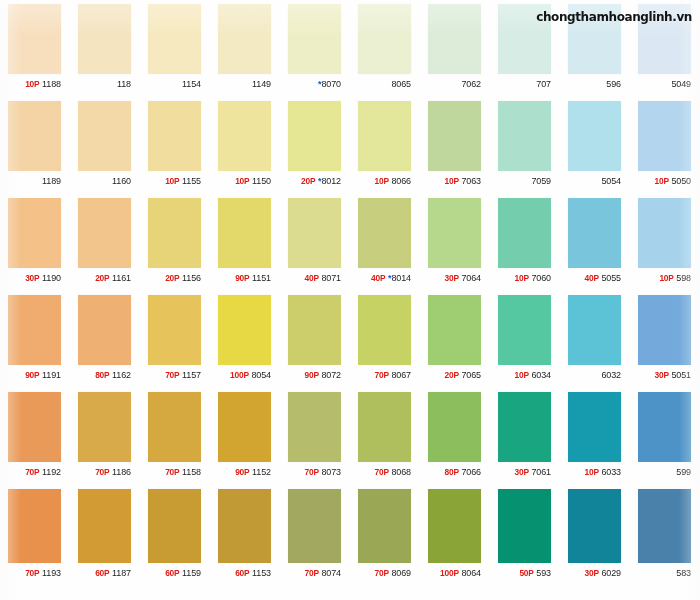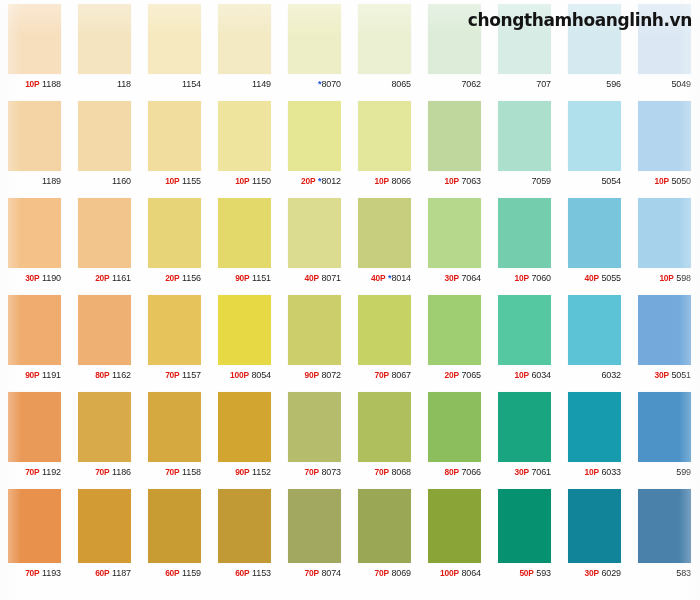--- a/index.html
+++ b/index.html
@@ -23,21 +23,21 @@
     background: #fefefe;
     box-sizing: border-box;
   }
 
   
   #watermark {
     position: absolute;
     top: 10px;
     right: 8px;
     font-family: "DejaVu Sans", sans-serif;
-    font-size: 17px;
+    font-size: 12px;
     font-weight: bold;
     letter-spacing: -0.4px;
     color: #141414;
     z-index: 40;
     white-space: nowrap;
   }
 
   
   #swatch-grid {
     position: absolute;

